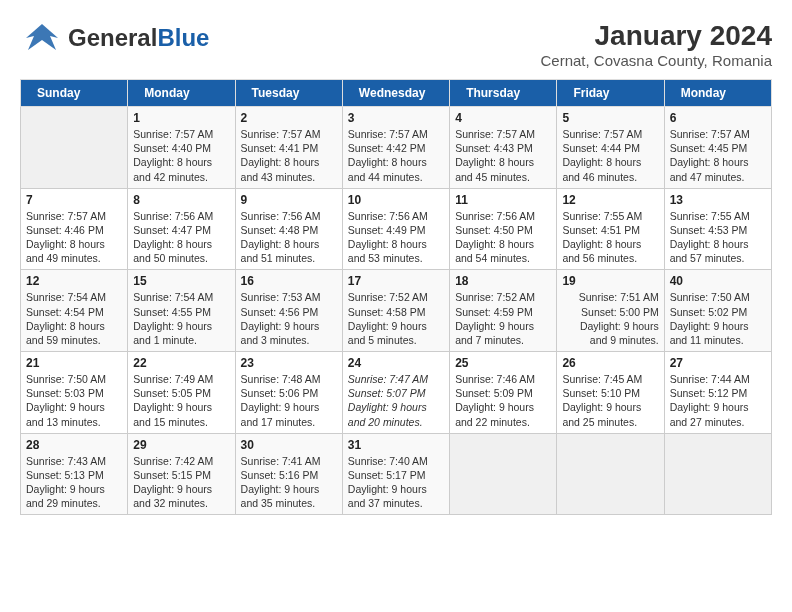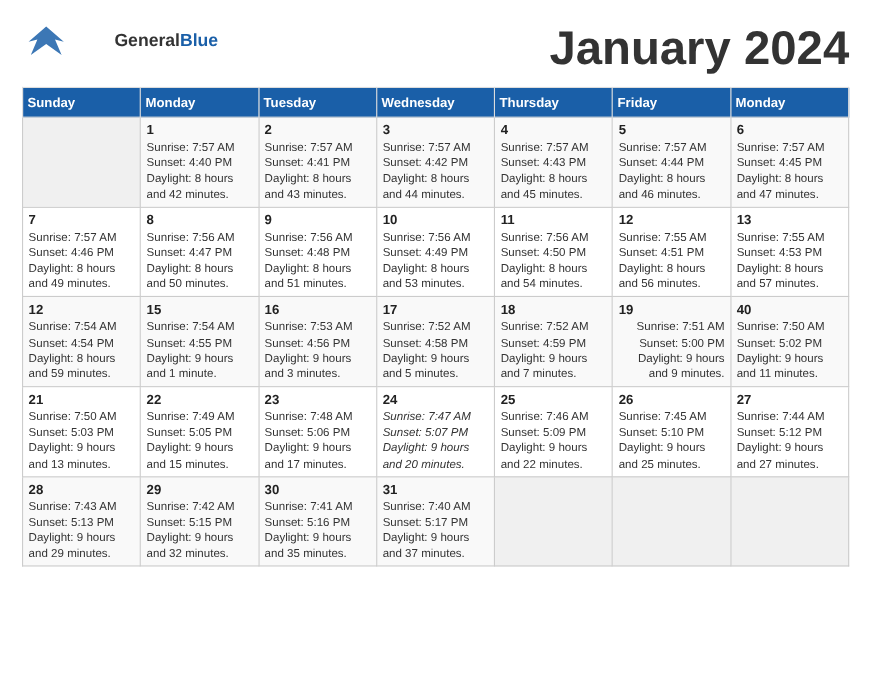--- a/index.html
+++ b/index.html
@@ -18,37 +18,37 @@
     }
     .logo {
       display: flex;
       flex-direction: column;
       align-items: flex-start;
     }
     .title-block {
       text-align: right;
     }
     .title-block .month-year {
-      font-size: 43px;
+      font-size: 28px;
       font-weight: bold;
       color: #333;
     }
     .title-block .location {
       font-size: 15px;
       color: #555;
     }
     .calendar {
       width: 100%;
       border-collapse: collapse;
       font-size: 11px;
     }
     .calendar thead th {
       background: #1a5fa8;
       color: #fff;
-      padding: 6px 4px;
+      padding: 6px 16px;
       text-align: left;
       font-size: 12px;
       font-weight: bold;
       border: 1px solid #ddd;
     }
     .calendar tbody td {
       border: 1px solid #ccc;
       vertical-align: top;
       padding: 4px 5px;
       width: 107px;
@@ -79,28 +79,29 @@
 <div class="header">
   <div class="logo">
     <div style="display:flex; align-items:center; gap:4px;">
       <div style="position:relative; width:44px; height:36px;">
         
         <svg width="44" height="36" viewBox="0 0 44 36">
           <polygon points="22,4 38,18 30,16 36,30 22,20 8,30 14,16 6,18" fill="#1a5fa8" opacity="0.85"></polygon>
         </svg>
       </div>
       <div>
-        <div style="font-size:16px; font-weight:bold; color:#1a5fa8; line-height:1.1;margin-left:36px;">
+        <div style="font-size:24px; font-weight:bold; color:#1a5fa8; line-height:1.1;">
           <span style="color:#333;">General</span><span style="color:#1a5fa8;">Blue</span>
         </div>
       </div>
     </div>
   </div>
   <div class="title-block">
     <div class="month-year">January 2024</div>
+    <div class="location">Cernat, Covasna County, Romania</div>
   </div>
 </div>
 
 <table class="calendar">
   <thead>
     <tr id="weekday-header-row">
         <th>Sunday</th>
         <th>Monday</th>
         <th>Tuesday</th>
         <th>Wednesday</th>

